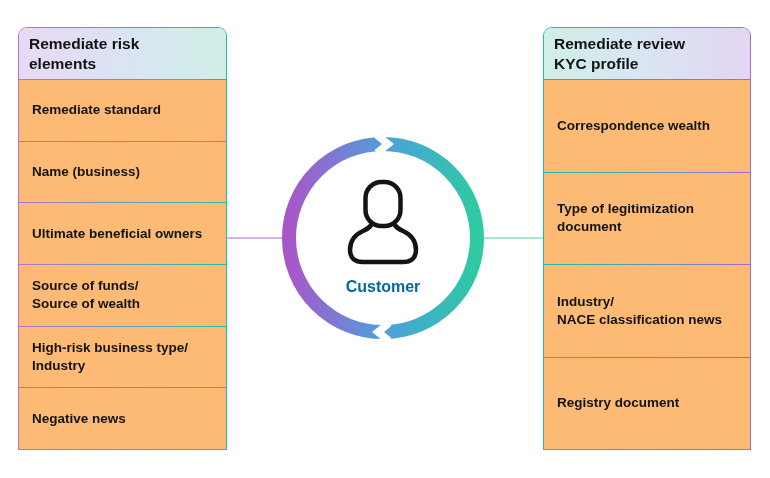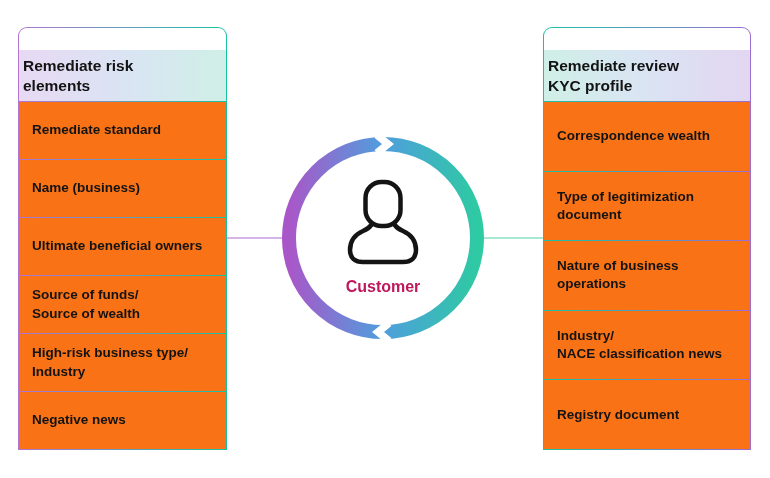--- a/index.html
+++ b/index.html
@@ -12,42 +12,42 @@
     position:absolute; top:27px; height:423px; padding:1px;
     border-radius:9px 9px 0 0; box-sizing:border-box;
   }
   .panel-left  { left:18px;  width:209px; background:linear-gradient(90deg,#b175d2,#17c3a4); }
   .panel-right { left:543px; width:208px; background:linear-gradient(90deg,#17c3a4,#9a6ed2); }
   .panel-inner {
     display:flex; flex-direction:column; height:100%;
     border-radius:8px 8px 0 0; overflow:hidden; background:#ffffff;
   }
   .panel-header {
-    flex:0 0 51px; display:flex; align-items:center; padding:0 4px;
-    font-size:15.5px; font-weight:700; line-height:1.28; white-space:pre-line;margin-top:22px;
+    flex:0 0 51px; display:flex; align-items:center; padding:0 10px;
+    font-size:15.5px; font-weight:700; line-height:1.28; white-space:pre-line;
   }
   .panel-left  .panel-header { background:linear-gradient(90deg,#e8d9f4 0%,#d9e5f3 55%,#cfefe6 100%); }
   .panel-right .panel-header { background:linear-gradient(90deg,#cfefe6 0%,#d9e5f3 45%,#e3d6f1 100%); }
   .panel-row {
     flex:1 1 0; display:flex; align-items:center; padding:0 13px;
     font-size:13.5px; font-weight:700; line-height:1.35; white-space:pre-line;
-    background:#f97316; border-top:1px solid;
+    background:#fdba74; border-top:1px solid;
   }
   .panel-left  .panel-row { border-image:linear-gradient(90deg,#b175d2,#17c3a4) 1; }
   .panel-right .panel-row { border-image:linear-gradient(90deg,#17c3a4,#9a6ed2) 1; }
   
   .connector { position:absolute; height:2px; top:237px; }
   .connector-left  { left:227px; width:62px; background:#d7b4e8; }
   .connector-right { left:476px; width:67px; background:#a9e9d4; }
   
   .ring-svg   { position:absolute; left:282px; top:137px; width:202px; height:202px; }
   .person-svg { position:absolute; left:338px; top:178px; width:90px;  height:90px; }
   .customer-label {
     position:absolute; left:323px; top:278px; width:120px;
-    text-align:center; font-size:16px; font-weight:700; color:#be185d;
+    text-align:center; font-size:16px; font-weight:700; color:#0369a1;
   }
 </style>
 </head>
 <body>
 
 <div class="stage">
 
   <div class="connector connector-left"></div>
   <div class="connector connector-right"></div>
 
@@ -89,21 +89,19 @@
     </div>
   </div>
 
   <div class="panel panel-right">
     <div class="panel-inner">
       <div class="panel-header">Remediate review
 KYC profile</div>
       <div class="panel-row">Correspondence wealth</div>
       <div class="panel-row">Type of legitimization
 document</div>
-      <div class="panel-row">Nature of business
-operations</div>
       <div class="panel-row">Industry/
 NACE classification news</div>
       <div class="panel-row">Registry document</div>
     </div>
   </div>
 
 </div>
 
 </body></html>

